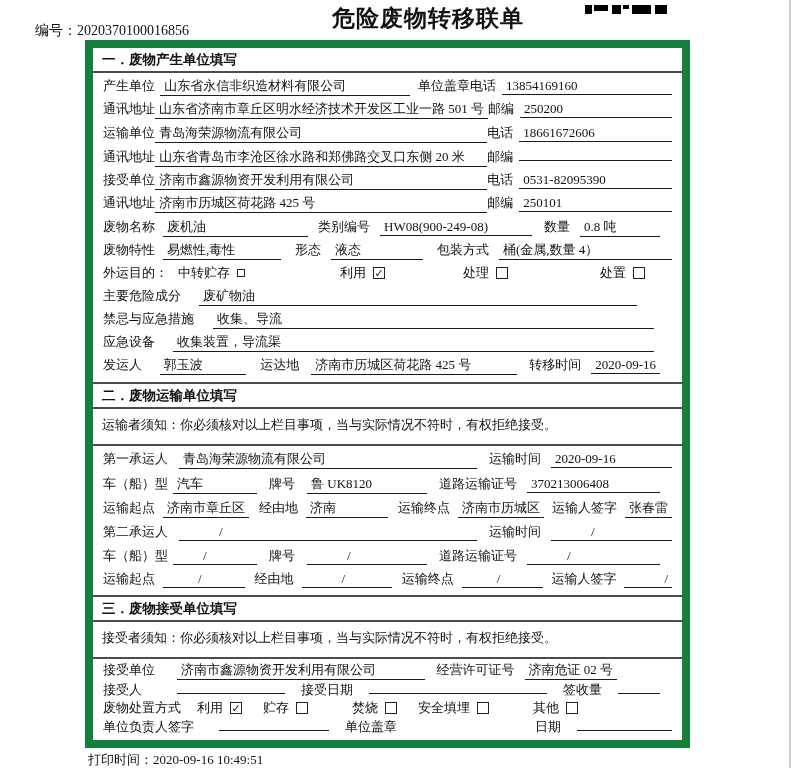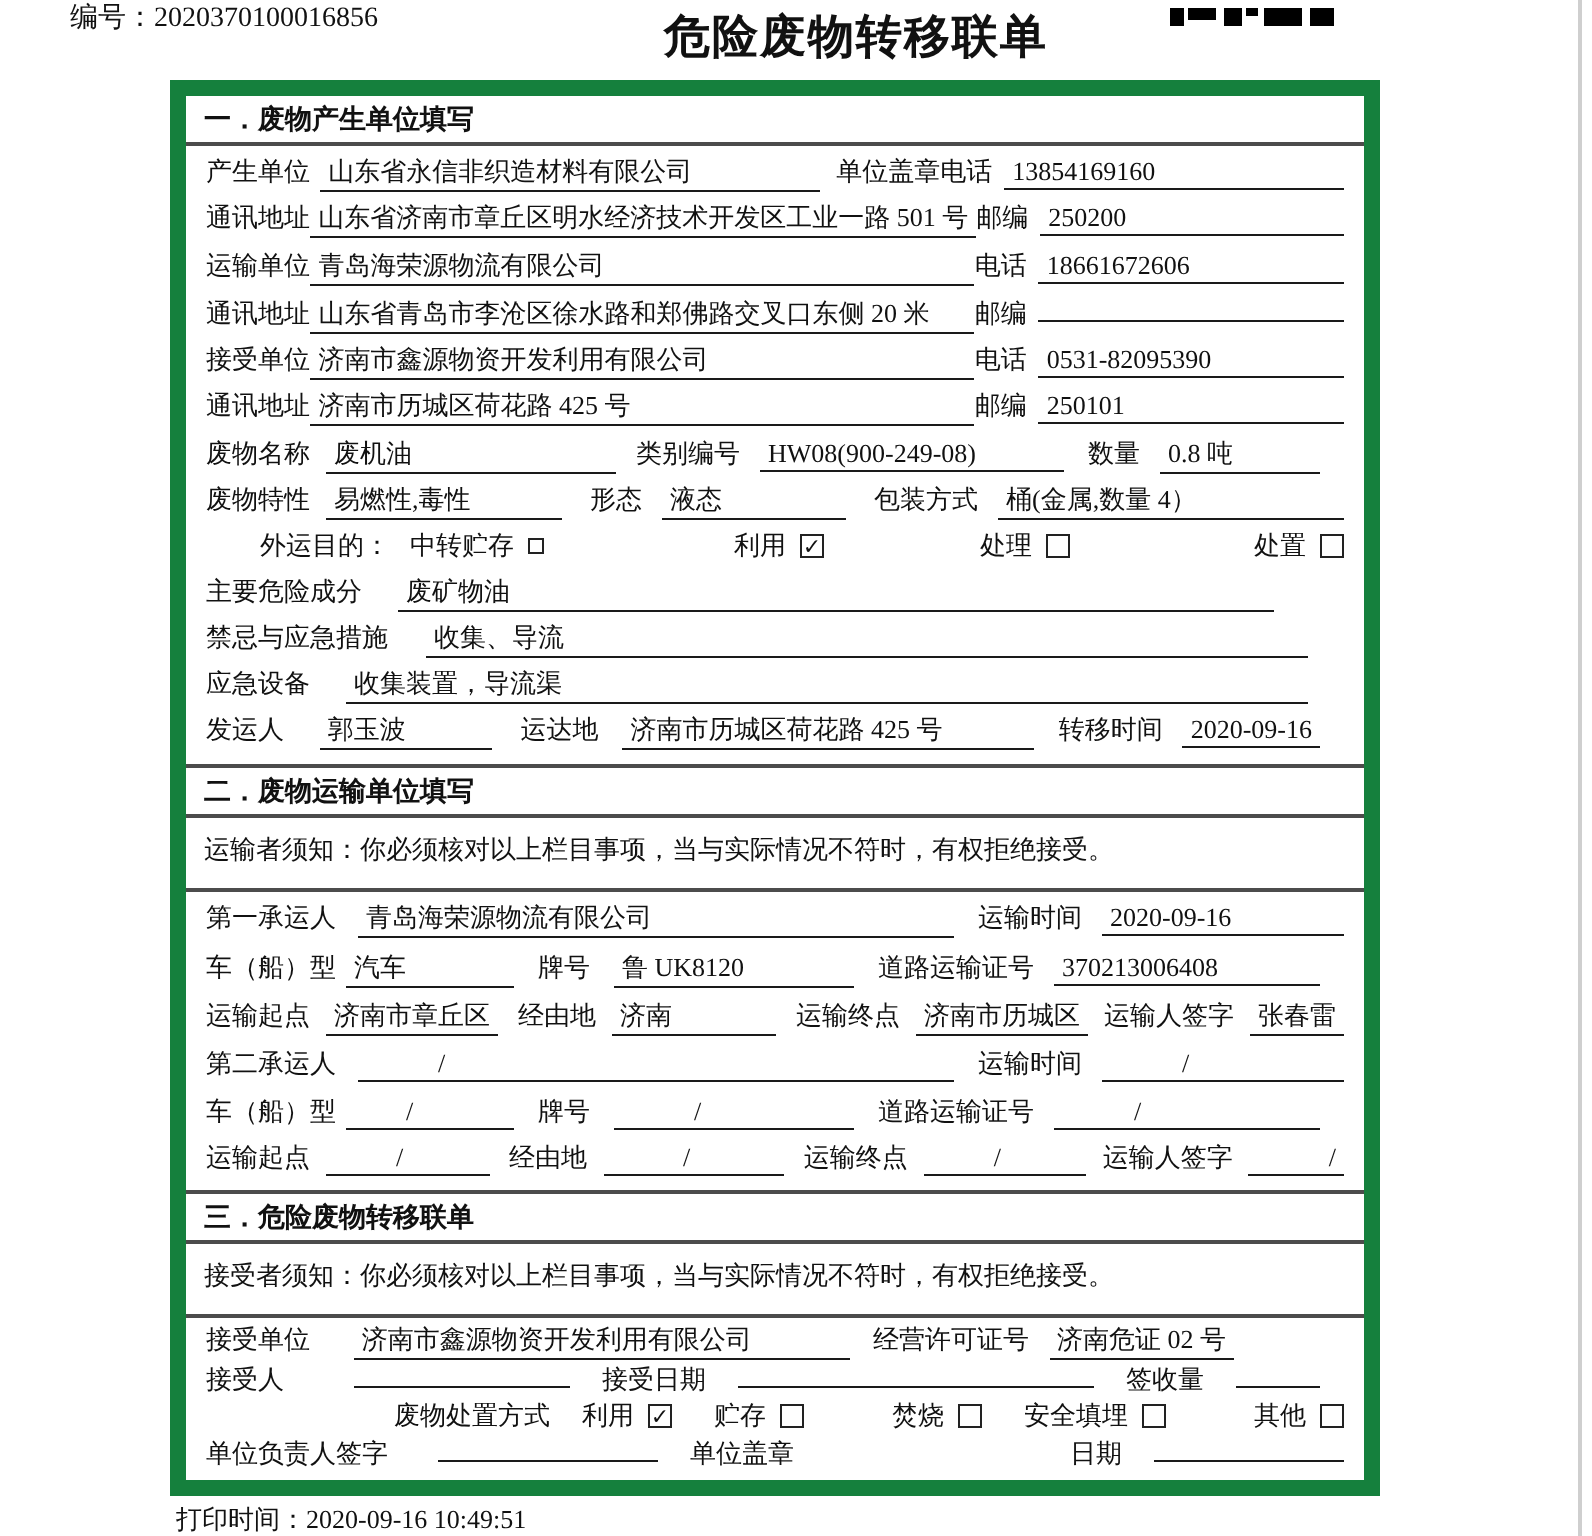--- a/index.html
+++ b/index.html
@@ -2,39 +2,39 @@
 <html><head>
 <meta charset="utf-8">
 <style>
   * { margin:0; padding:0; box-sizing:border-box; }
   html,body { width:796px; height:768px; background:#fff; overflow:hidden;
     font-family:"Liberation Serif","DejaVu Serif",serif; color:#111; }
   #page { position:relative; width:796px; height:768px; background:#fff; }
 
   #right-edge-line { position:absolute; top:0; right:5px; width:2px; height:768px; background:#cfcfcf; }
 
-  #docno { position:absolute; left:35px; top:0; font-size:14px; white-space:nowrap; }
+  #docno { position:absolute; left:35px; top:22px; font-size:14px; white-space:nowrap; }
   #title { position:absolute; left:332px; top:3px; font-size:23px; font-weight:bold; letter-spacing:1px; white-space:nowrap; }
   #qr-frag { position:absolute; left:585px; top:0; }
 
   #form { position:absolute; left:85px; top:40px; width:605px; height:708px;
     border:8px solid #15803d; display:flex; flex-direction:column; font-size:13px; }
 
   .sec-header { font-weight:bold; font-size:13.5px; padding:3px 9px 2px;
     border-bottom:2px solid #4c4c4c; white-space:nowrap; }
   .sec-header.mid { border-top:2px solid #4c4c4c; }
   .notice { padding:7px 9px 10px; border-bottom:2px solid #4c4c4c; white-space:nowrap; }
 
   .body { display:flex; flex-direction:column; justify-content:space-around; padding:2px 10px 4px; }
   #body1 { height:314px; }
   #body2 { height:152px; }
   #body3 { flex:1; }
 
   .row { display:flex; align-items:baseline; white-space:nowrap; }
-  .row.ck { align-items:center;justify-content:flex-end; }
+  .row.ck { align-items:center; }
   .lbl { white-space:nowrap; }
   .u { border-bottom:1px solid #1a1a1a; padding:0 4px; white-space:nowrap; min-height:14px; }
   .fill { flex:1; }
   .rg { margin-left:auto; width:212px; display:flex; align-items:baseline; }
   .rg .lbl { width:32px; }
   .rg .u { flex:1; } .ml8{margin-left:8px;} .ml10{margin-left:10px;} .ml12{margin-left:12px;}
   .ml14{margin-left:14px;} .ml16{margin-left:16px;} .ml40{margin-left:21px;} .ml44{margin-left:44px;}
   .mr12{margin-right:12px;} .mr18{margin-right:18px;} .mr35{margin-right:35px;} .mr55{margin-right:55px;}
 
   .cb { display:inline-block; width:12px; height:12px; border:1px solid #222;
@@ -231,21 +231,21 @@
         <span class="u slash ml8" style="width:96px;padding-left:35px">/</span>
         <span class="lbl ml10">经由地</span>
         <span class="u slash ml8" style="width:106px">/</span>
         <span class="lbl ml10">运输终点</span>
         <span class="u slash ml8" style="width:96px;padding-left:35px">/</span>
         <span class="lbl ml8">运输人签字</span>
         <span class="u slash fill ml8">/</span>
       </div>
     </div>
 
-    <div class="sec-header mid">三．危险废物转移联单</div>
+    <div class="sec-header mid">三．废物接受单位填写</div>
     <div class="notice">接受者须知：你必须核对以上栏目事项，当与实际情况不符时，有权拒绝接受。</div>
     <div id="body3" class="body">
 
       <div class="row">
         <span class="lbl" style="width:62px">接受单位</span>
         <span class="u ml12" style="width:248px">济南市鑫源物资开发利用有限公司</span>
         <span class="lbl ml12">经营许可证号</span>
         <span class="u fill ml10 mr55">济南危证 02 号</span>
       </div>
 

